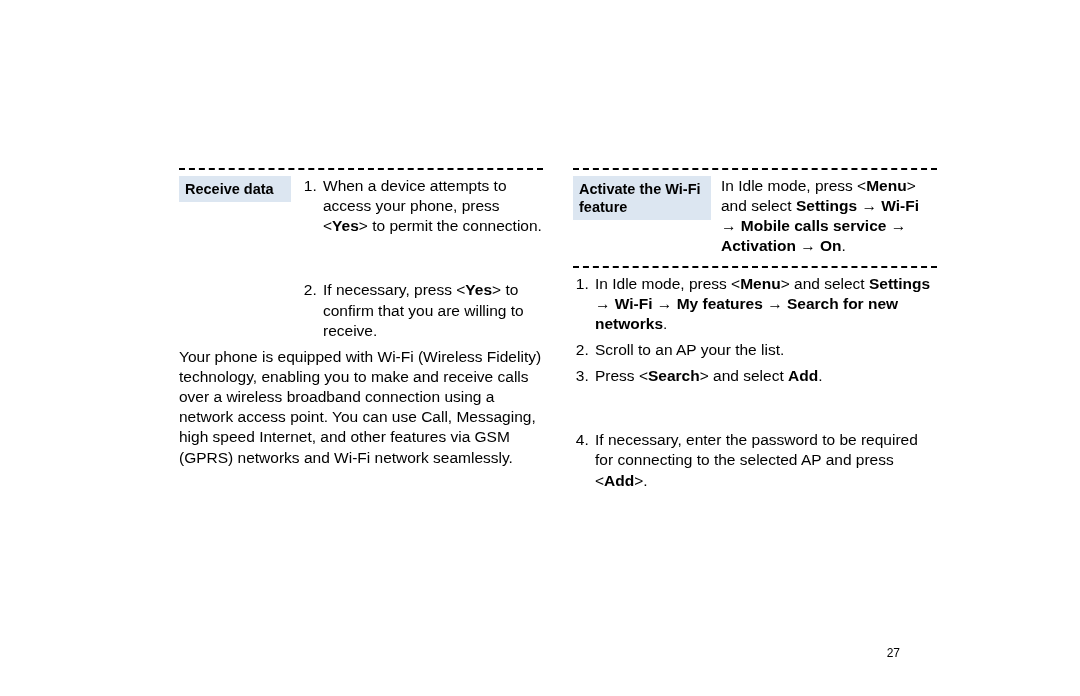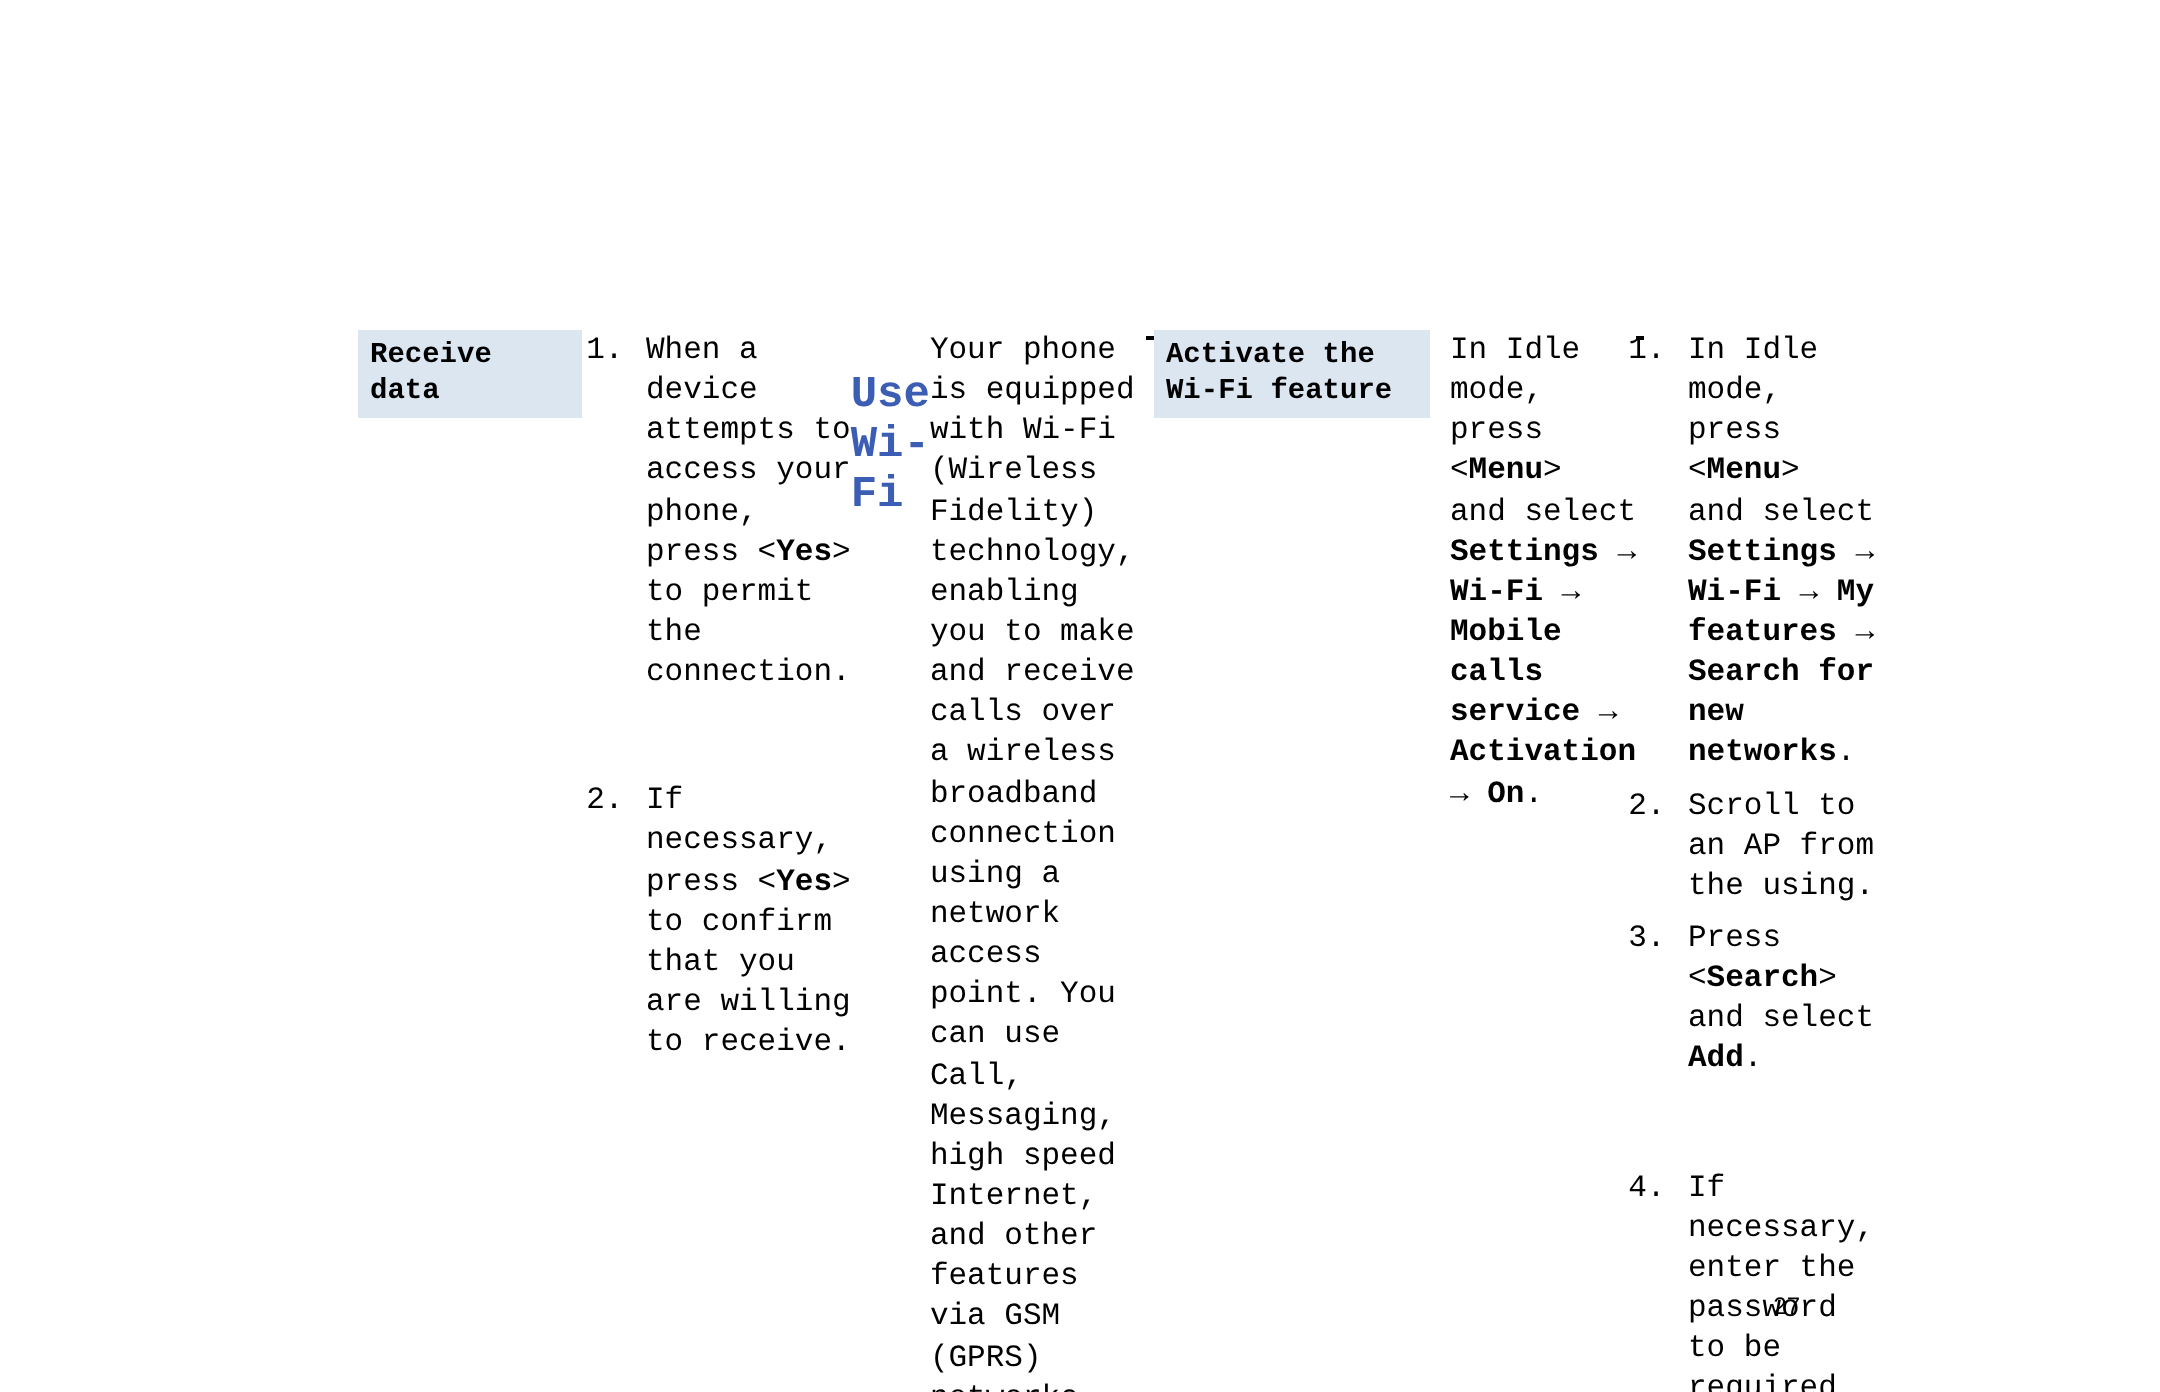--- a/index.html
+++ b/index.html
@@ -21,22 +21,21 @@
       left: 179px;
       top: 165px;
       width: 758px;
       height: 415px;
       display: flex;
       gap: 30px;
     }
     .column {
       width: 364px;
       display: flex;
-      flex-direction: row;
-      font-family: Liberation Mono, monospace;
+      flex-direction: column;
     }
     .dashed-line {
       border: none;
       border-top: 2px dashed #000000;
       margin: 3px 0 6px 0;
       width: 100%;
     }
     .row {
       display: flex;
       align-items: flex-start;
@@ -101,39 +100,38 @@
     <div class="row">
       <div class="label-box left">Receive data</div>
       <div class="content">
         <ol>
           <li><span>When a device attempts to access your phone, press &lt;</span><b>Yes</b><span>&gt; to permit the connection.</span></li>
           <li><span>If necessary, press &lt;</span><b>Yes</b><span>&gt; to confirm that you are willing to receive.</span></li>
         </ol>
       </div>
     </div>
 
-    <div class="heading">Use Wi-Fi</div>
     <div class="body-text">Your phone is equipped with Wi-Fi (Wireless Fidelity) technology, enabling you to make and receive calls over a wireless broadband connection using a network access point. You can use Call, Messaging, high speed Internet, and other features via GSM (GPRS) networks and Wi-Fi network seamlessly.</div>
   </div>
 
   <div class="column">
     <hr class="dashed-line">
     <div class="row">
       <div class="label-box">Activate the Wi-Fi feature</div>
       <div class="content">
         <span>In Idle mode, press &lt;</span><b>Menu</b><span>&gt; and select </span><b>Settings</b><span> → </span><b>Wi-Fi</b><span> → </span><b>Mobile calls service</b><span> → </span><b>Activation</b><span> → </span><b>On</b><span>.</span>
       </div>
     </div>
 
     <hr class="dashed-line">
     <div class="row">
       <div class="content">
         <ol>
           <li><span>In Idle mode, press &lt;</span><b>Menu</b><span>&gt; and select </span><b>Settings</b><span> → </span><b>Wi-Fi</b><span> → </span><b>My features</b><span> → </span><b>Search for new networks</b><span>.</span></li>
-          <li>Scroll to an AP from the using.</li>
+          <li>Scroll to an AP your the list.</li>
           <li><span>Press &lt;</span><b>Search</b><span>&gt; and select </span><b>Add</b><span>.</span></li>
           <li><span>If necessary, enter the password to be required for connecting to the selected AP and press &lt;</span><b>Add</b><span>&gt;.</span></li>
         </ol>
       </div>
     </div>
   </div>
 
 </div>
 
 <div class="page-num">27</div>

